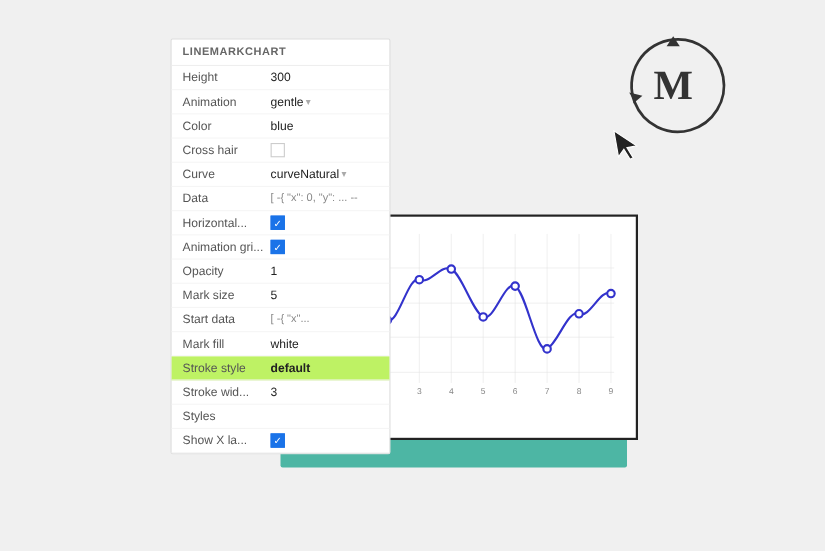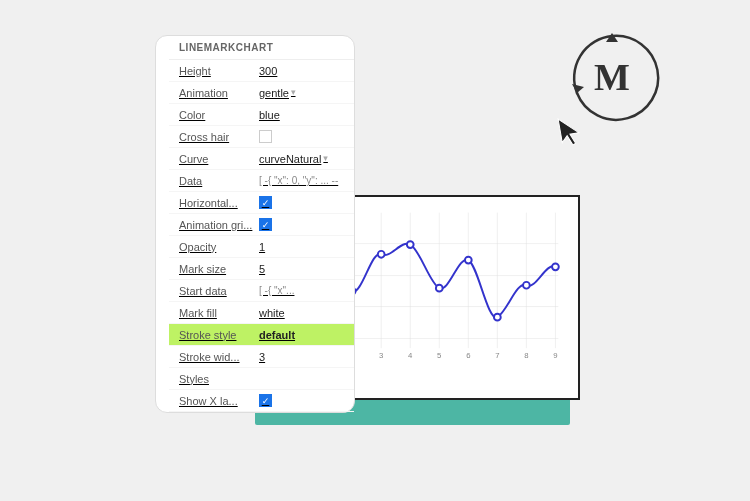--- a/index.html
+++ b/index.html
@@ -14,39 +14,37 @@
     }
 
     
     .panel {
       position: absolute;
       left: 155px;
       top: 35px;
       width: 200px;
       background: white;
       border: 1px solid #ddd;
-      border-radius: 12px;
+      border-radius: 2px;
       z-index: 10;
-      padding-left: 13px;
     }
     .panel-header {
       padding: 6px 10px;
       font-size: 10px;
       font-weight: bold;
       color: #666;
       letter-spacing: 0.5px;
       border-bottom: 1px solid #eee;
     }
     .panel-row {
       display: flex;
       align-items: center;
       padding: 3px 10px;
       border-bottom: 1px solid #f5f5f5;
       min-height: 22px;
-      text-decoration: underline;
     }
     .panel-label {
       width: 80px;
       color: #555;
       font-size: 11px;
       flex-shrink: 0;
     }
     .panel-value {
       flex: 1;
       color: #222;

